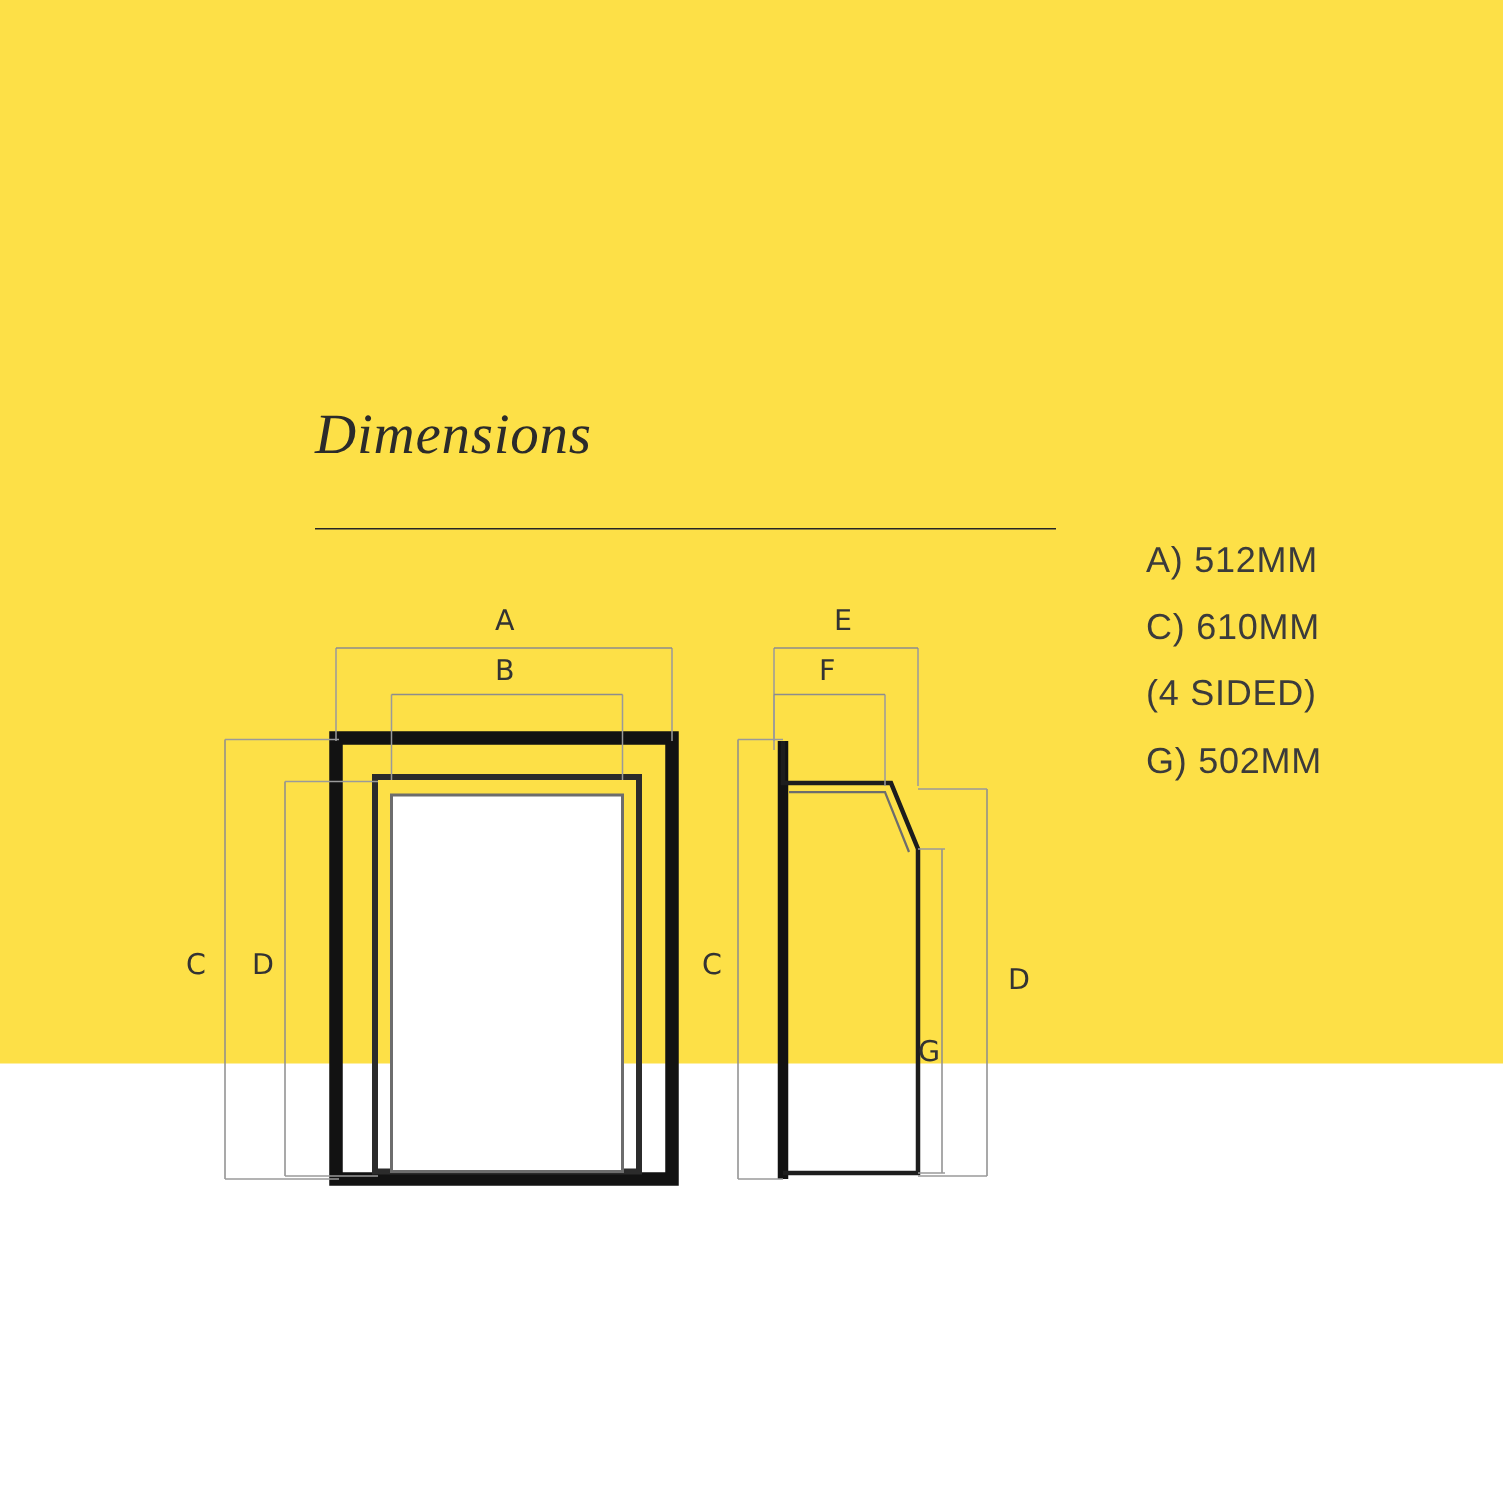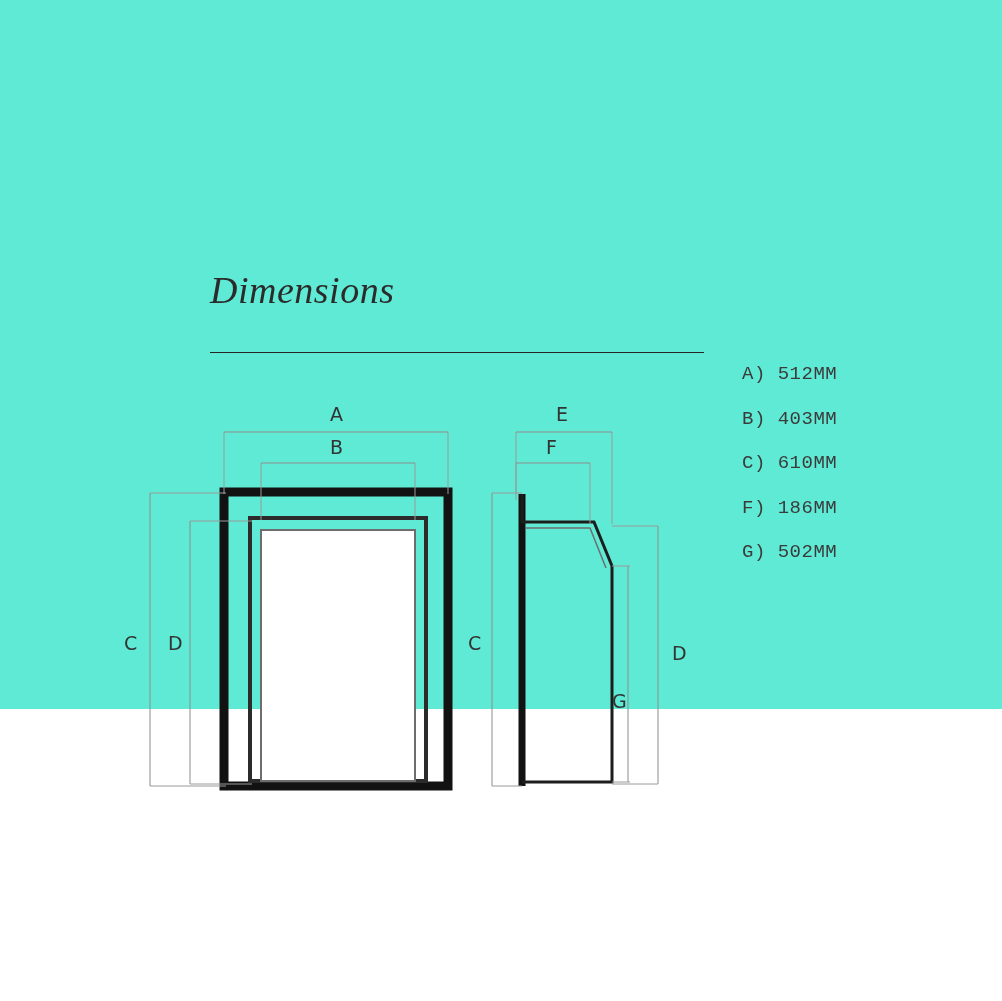--- a/index.html
+++ b/index.html
@@ -12,21 +12,21 @@
     height: 1001px;
     position: relative;
     font-family: "Liberation Sans", sans-serif;
     overflow: hidden;
   }
   #page {
     position: absolute;
     left: 0; top: 0;
     width: 1002px;
     height: 709px;
-    background: #5eead4;
+    background: #fde047;
   }
   
   #title {
     position: absolute;
     left: 210px;
     top: 268px;
     font-family: "Liberation Serif", serif;
     font-style: italic;
     font-size: 38px;
     color: #2b2b2b;
@@ -42,26 +42,27 @@
     background: #262626;
   }
   
   #spec-list {
     position: absolute;
     left: 742px;
     top: 352px;
     width: 240px;
   }
   .spec-item {
-    font-family: Liberation Mono, monospace;
-    font-size: 19px;
+    font-family: Liberation Sans, sans-serif;
+    font-size: 24px;
     color: #3b3b3b;
     line-height: 44.5px;
     letter-spacing: 0.5px;
     white-space: nowrap;
+    margin-left: 22px;
   }
   
   #drawing {
     position: absolute;
     left: 0;
     top: 0;
     width: 1002px;
     height: 1001px;
   }
   .lbl {
@@ -75,23 +76,22 @@
 </head>
 <body>
 
 <div id="page">
 
   <div id="title">Dimensions</div>
   <div id="title-rule"></div>
 
   <div id="spec-list">
     <div class="spec-item">A) 512MM</div>
-    <div class="spec-item">B) 403MM</div>
     <div class="spec-item">C) 610MM</div>
-    <div class="spec-item">F) 186MM</div>
+    <div class="spec-item">(4 SIDED)</div>
     <div class="spec-item">G) 502MM</div>
   </div>
 
   <svg id="drawing" viewBox="0 0 1002 1001" width="1002" height="1001">
 
     <g>
 
       <rect x="224" y="492" width="224" height="294" fill="none" stroke="#121212" stroke-width="9"></rect>
 
       <rect x="250" y="518" width="176" height="263" fill="none" stroke="#2b2b2b" stroke-width="4"></rect>

